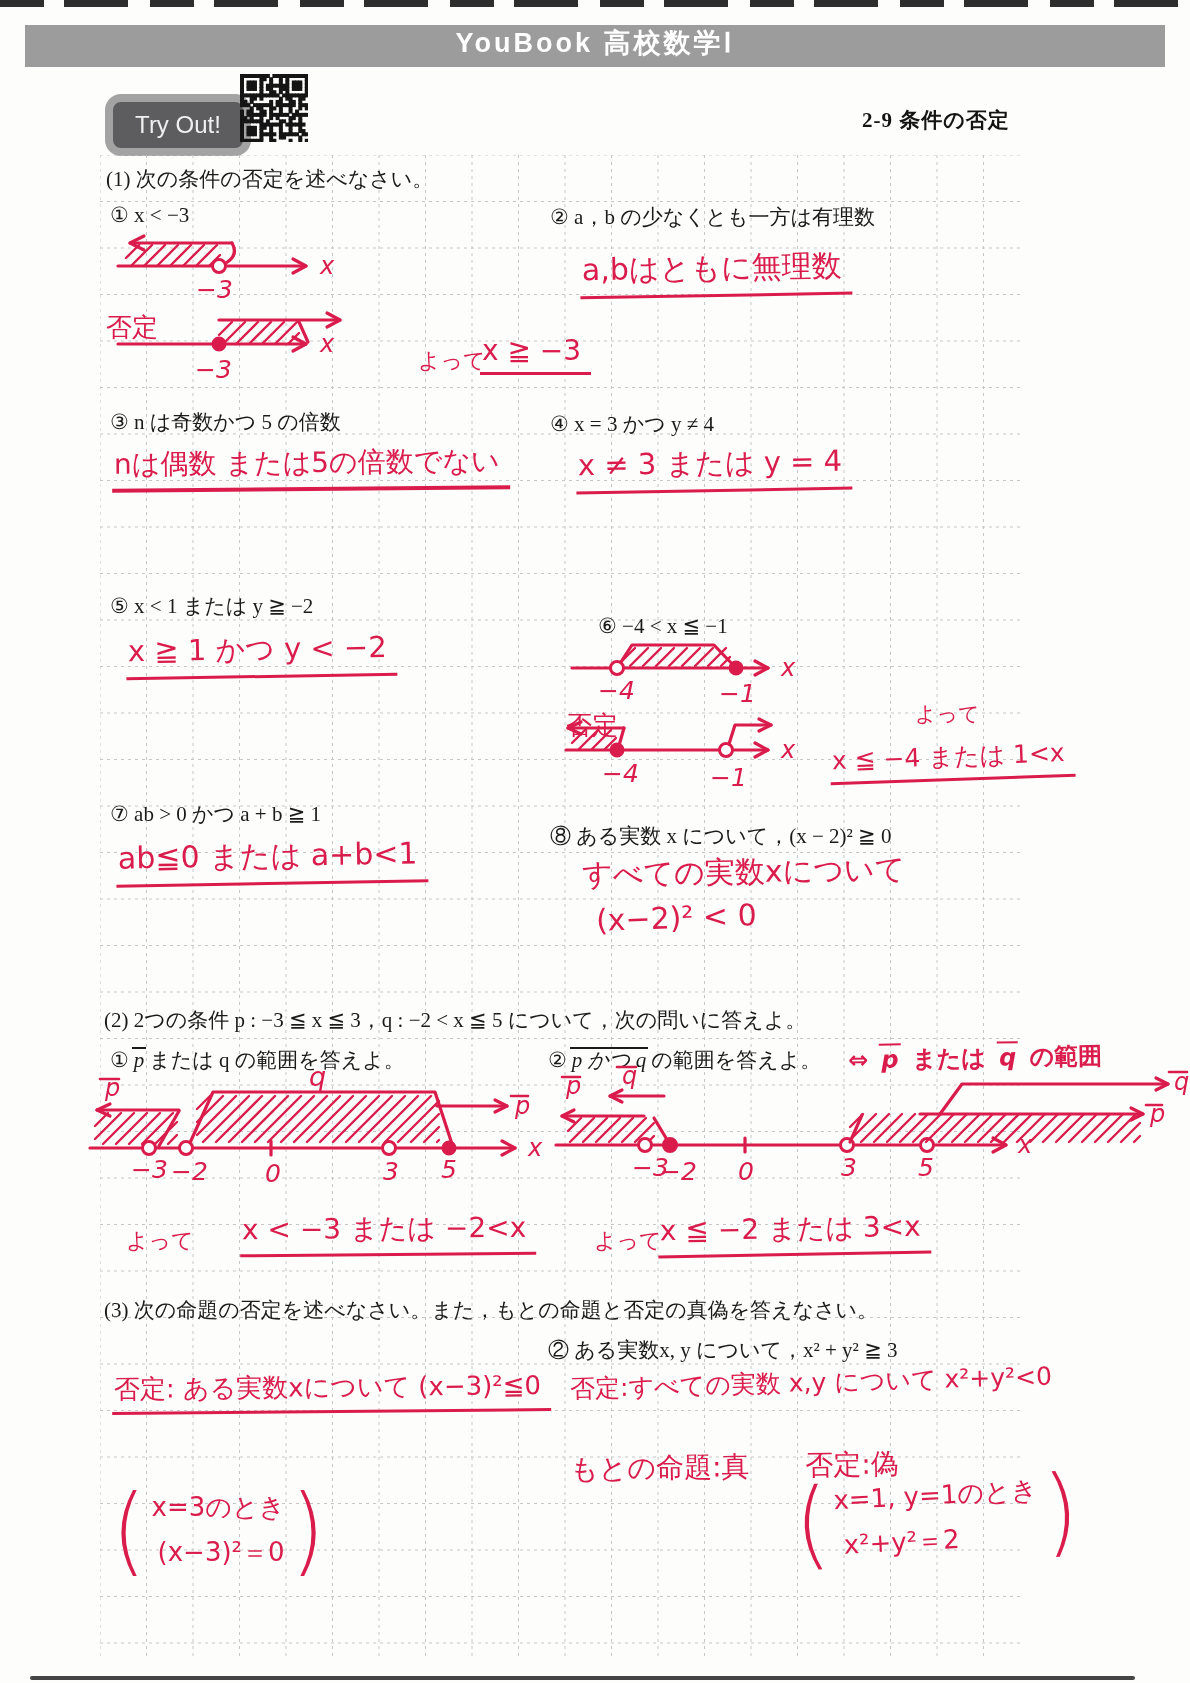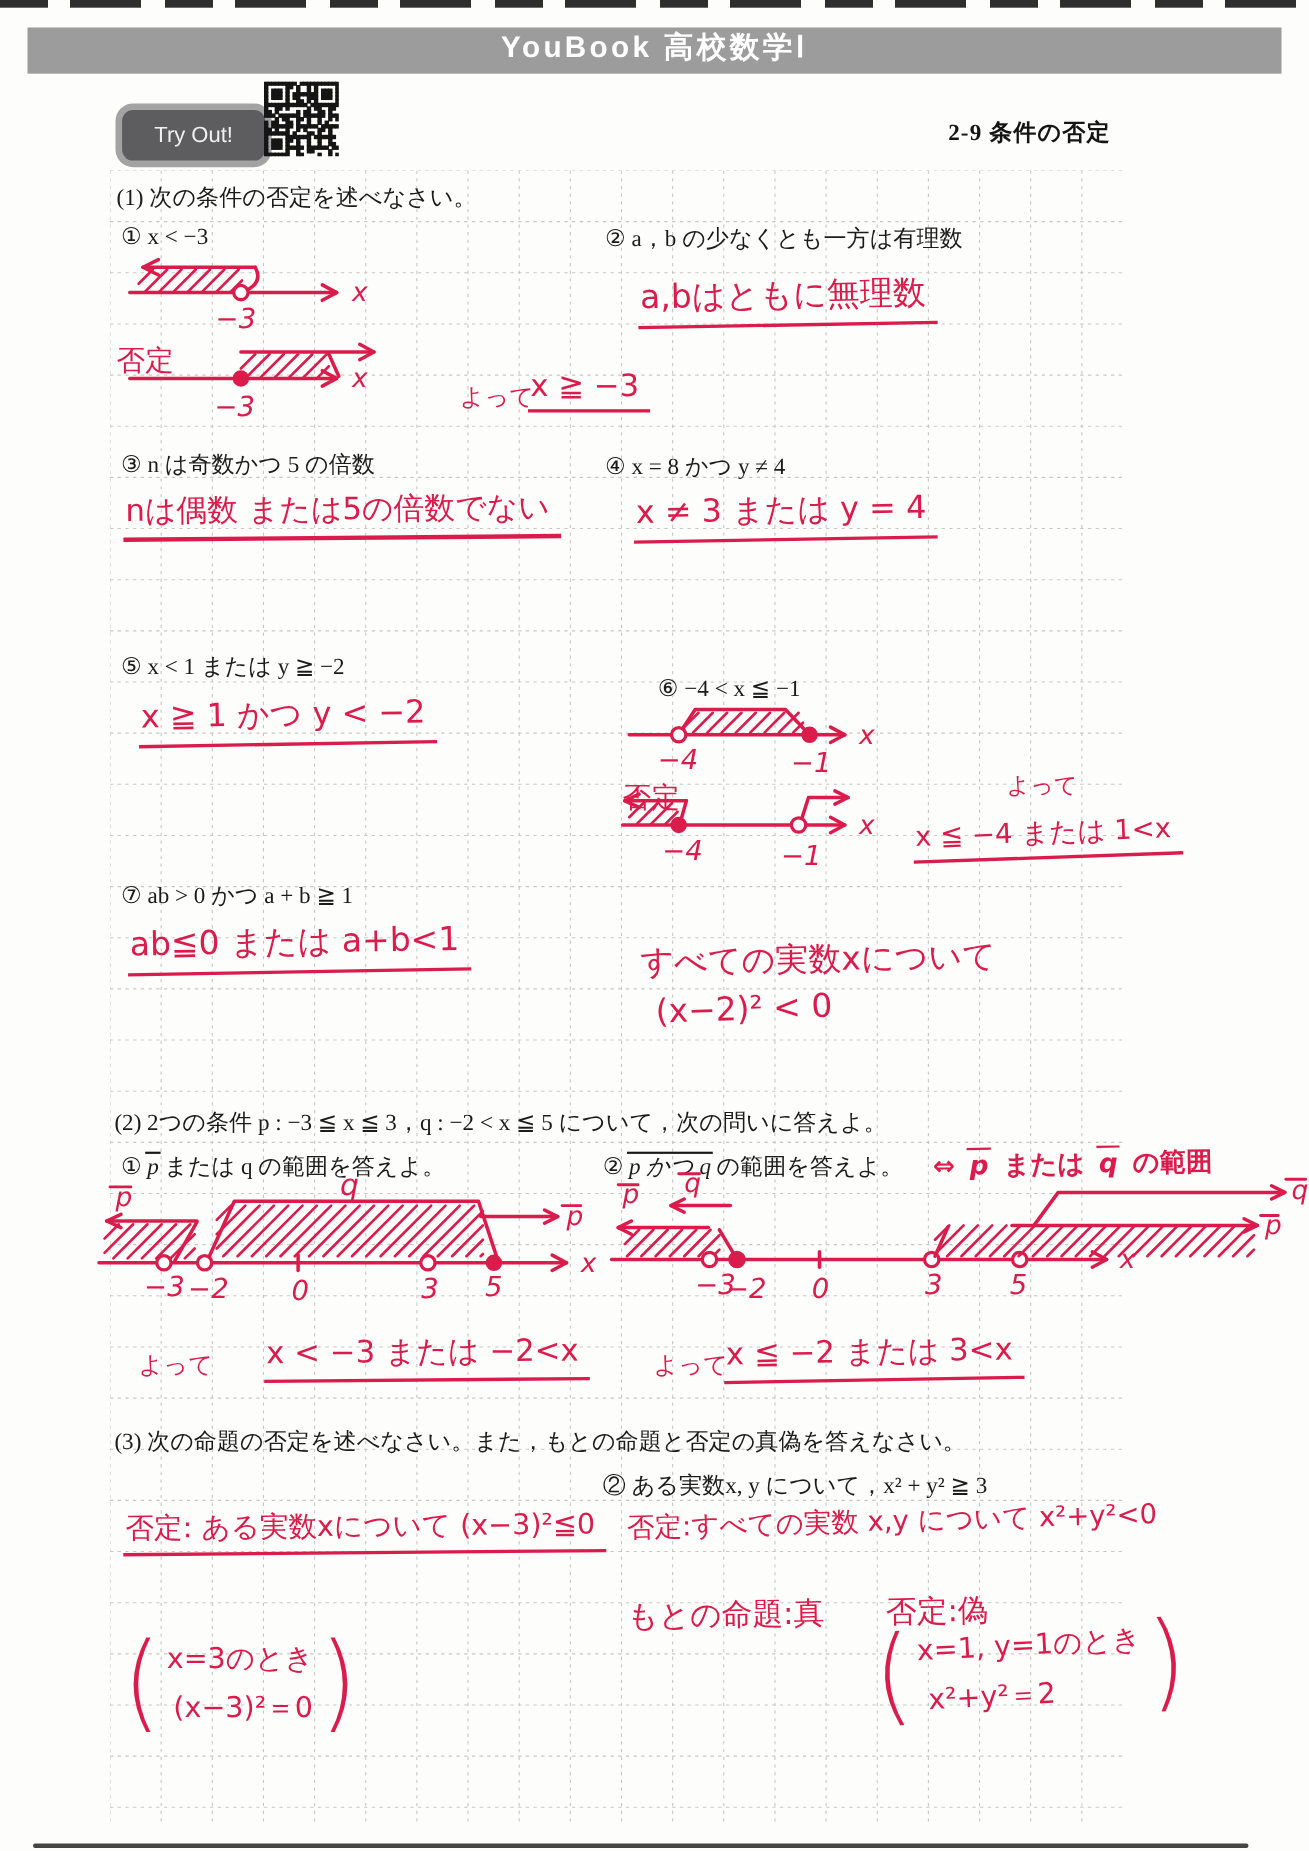--- a/index.html
+++ b/index.html
@@ -4,22 +4,22 @@
 <style>
   html,body{margin:0;padding:0;background:#e8e8e8;}
   .page{position:relative;width:1190px;height:1683px;background:#fdfdfb;overflow:hidden;
         font-family:"Liberation Sans",sans-serif;}
   .scan-top{position:absolute;top:0;left:0;right:0;height:7px;opacity:.92;
     background:repeating-linear-gradient(90deg,#1c1c1c 0 44px,rgba(0,0,0,0) 44px 64px,#1c1c1c 64px 128px,rgba(0,0,0,0) 128px 150px);}
   .scan-bottom{position:absolute;top:1676px;left:30px;width:1105px;height:4px;background:#242424;opacity:.85;border-radius:2px;}
   .banner{position:absolute;left:25px;top:25px;width:1140px;height:42px;background:#9c9c9c;
     display:flex;justify-content:center;}
   .banner span{color:#fff;font-size:27px;font-weight:bold;letter-spacing:3px;}
-  .tryout{position:absolute;left:105px;top:94px;width:130px;height:46px;background:#5d5d5f;border:6px solid #a3a3a3;
-    border-radius:16px;display:flex;align-items:center;justify-content:center;color:#f0f0f0;font-size:20px;}
+  .tryout{position:absolute;left:105px;top:94px;width:130px;height:46px;background:#5d5d5f;border:8px solid #a3a3a3;
+    border-radius:16px;display:flex;align-items:center;justify-content:center;color:#f0f0f0;font-size:24px;}
   .qr{position:absolute;left:240px;top:74px;}
   .sec{position:absolute;left:862px;top:106px;font-size:21px;font-weight:600;color:#141414;letter-spacing:1px;font-family:Liberation Serif, serif;}
   .paper{position:absolute;left:100px;top:155px;width:920px;height:1505px;}
   #grid line{stroke:#c7c7c7;stroke-width:1;stroke-dasharray:3 4;}
   .print{position:absolute;font-family:"Liberation Serif",serif;font-size:21px;color:#1b1b1b;white-space:nowrap;}
   .olp{display:inline-block;border-top:2.2px solid #1b1b1b;padding:1px 2px 0;line-height:1;font-style:italic;margin:0 3px;}
   .hw{position:absolute;color:#da1c4c;font-family:"DejaVu Sans",sans-serif;white-space:nowrap;font-weight:500;}
   .u{border-bottom:3.5px solid;padding:0 10px 5px 2px;}
   .olr{display:inline-block;border-top:2.6px solid currentColor;padding:2px 2px 0;line-height:1;font-style:italic;margin:0 3px;}
   .d{position:absolute;overflow:visible;}
@@ -364,24 +364,25 @@
         <line x1="0" y1="1395" x2="920" y2="1395"></line>
         <line x1="0" y1="1441.5" x2="920" y2="1441.5"></line>
         <line x1="0" y1="1488" x2="920" y2="1488"></line>
       </svg>
   </div>
 
   <div class="print" style="left:106px;top:165px">(1) 次の条件の否定を述べなさい。</div>
   <div class="print" style="left:110px;top:203px">① x &lt; −3</div>
   <div class="print" style="left:550px;top:203px">② a，b の少なくとも一方は有理数</div>
   <div class="print" style="left:110px;top:408px">③ n は奇数かつ 5 の倍数</div>
-  <div class="print" style="left:550px;top:410px">④ x = 8 かつ y ≠ 4</div>
+  <div class="print" style="left:550px;top:410px">④ x = 3 かつ y ≠ 4</div>
   <div class="print" style="left:110px;top:592px">⑤ x &lt; 1 または y ≧ −2</div>
   <div class="print" style="left:598px;top:614px">⑥ −4 &lt; x ≦ −1</div>
   <div class="print" style="left:110px;top:800px">⑦ ab &gt; 0 かつ a + b ≧ 1</div>
+  <div class="print" style="left:550px;top:822px">⑧ ある実数 x について，(x − 2)² ≧ 0</div>
 
   <svg class="d" style="left:100px;top:232px" width="560" height="180" viewBox="0 0 560 180">
     <path d="M18,34 H206"></path>
       <path d="M206,34 l-13,-7 M206,34 l-13,7"></path>
     <text class="ax" x="220" y="42">x</text>
     <path d="M132,11 H30"></path>
       <path d="M30,11 l14,-7 M30,11 l14,7"></path>
     <path d="M132,11 q7,12 -6,20"></path>
     <g data-hatch="26,13,94,21">
         <line x1="26" y1="26" x2="39" y2="13"></line>

